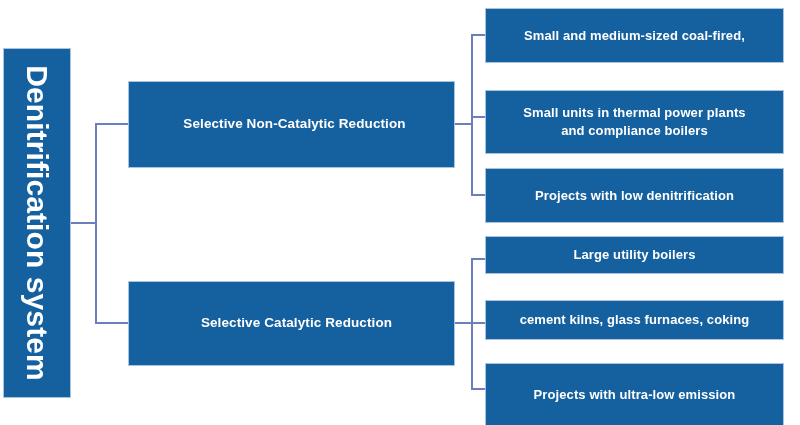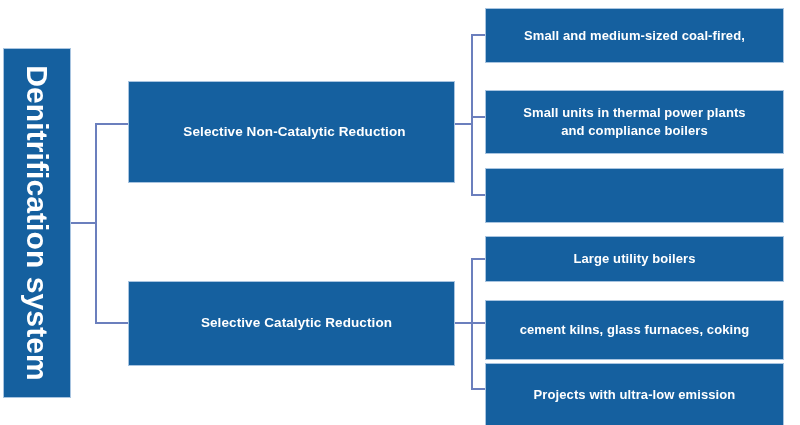--- a/index.html
+++ b/index.html
@@ -53,35 +53,35 @@
     line-height: 1;
   }
 
   
   .mid-node {
     left: 128px;
     width: 327px;
     font-size: 13.5px;
     padding: 0 10px;
   }
-  .mid-node.sncr { top: 81px;  height: 102px; padding-left: 16px; }
+  .mid-node.sncr { top: 81px;  height: 87px; padding-left: 16px; }
   .mid-node.scr  { top: 281px; height: 85px; padding-left: 20px; }
 
   
   .leaf-node {
     left: 485px;
     width: 299px;
     font-size: 13px;
     padding: 8px 8px;
   }
   .leaf-node.l1 { top: 8px;   height: 55px; }
   .leaf-node.l2 { top: 90px;  height: 64px; }
   .leaf-node.l3 { top: 168px; height: 55px; }
-  .leaf-node.l4 { top: 236px; height: 46px; }
-  .leaf-node.l5 { top: 300px; height: 60px; }
+  .leaf-node.l4 { top: 236px; height: 38px; }
+  .leaf-node.l5 { top: 300px; height: 40px; }
   .leaf-node.l6 { top: 363px; height: 64px; }
 
   
   .conn {
     position: absolute;
     background: #6b7fbd;
   }
   .conn.h { height: 2px; }
   .conn.v { width: 2px; }
 </style>
@@ -130,21 +130,21 @@
 
   <div class="node leaf-node l2">
     <span>
       <span>Small units in thermal power plants</span><br>
       <span>and compliance boilers</span>
     </span>
   </div>
 
   <div class="node leaf-node l3">
     <span>
-      <br>
+      <span>Projects with low denitrification</span><br>
     </span>
   </div>
 
   <div class="node leaf-node l4">
     <span>
       <span>Large utility boilers</span>
     </span>
   </div>
 
   <div class="node leaf-node l5">

